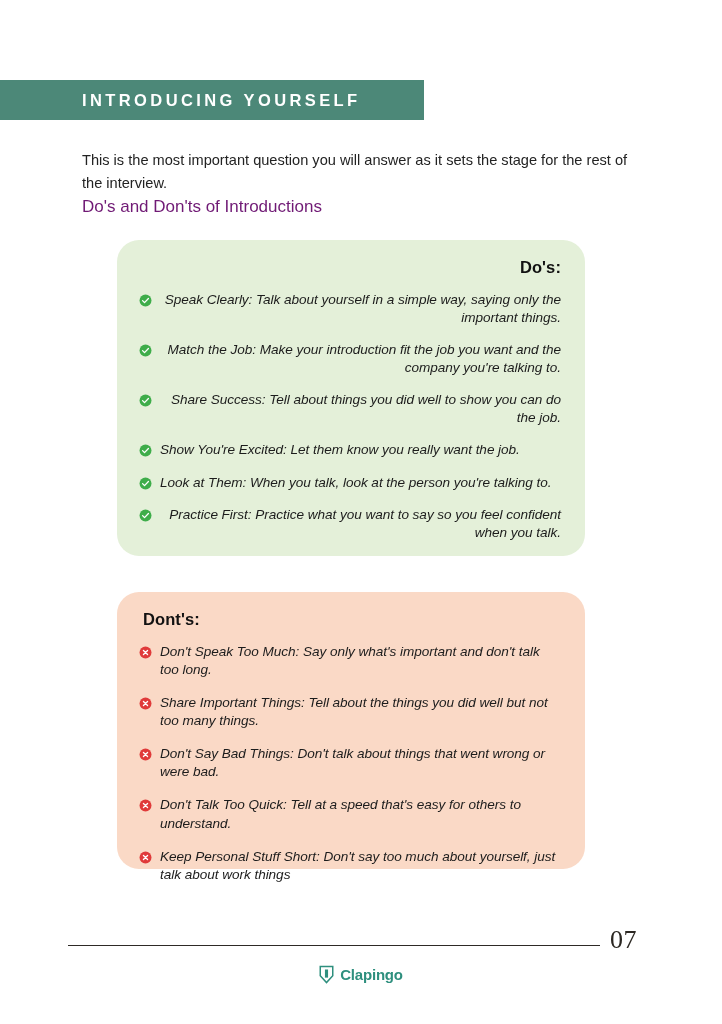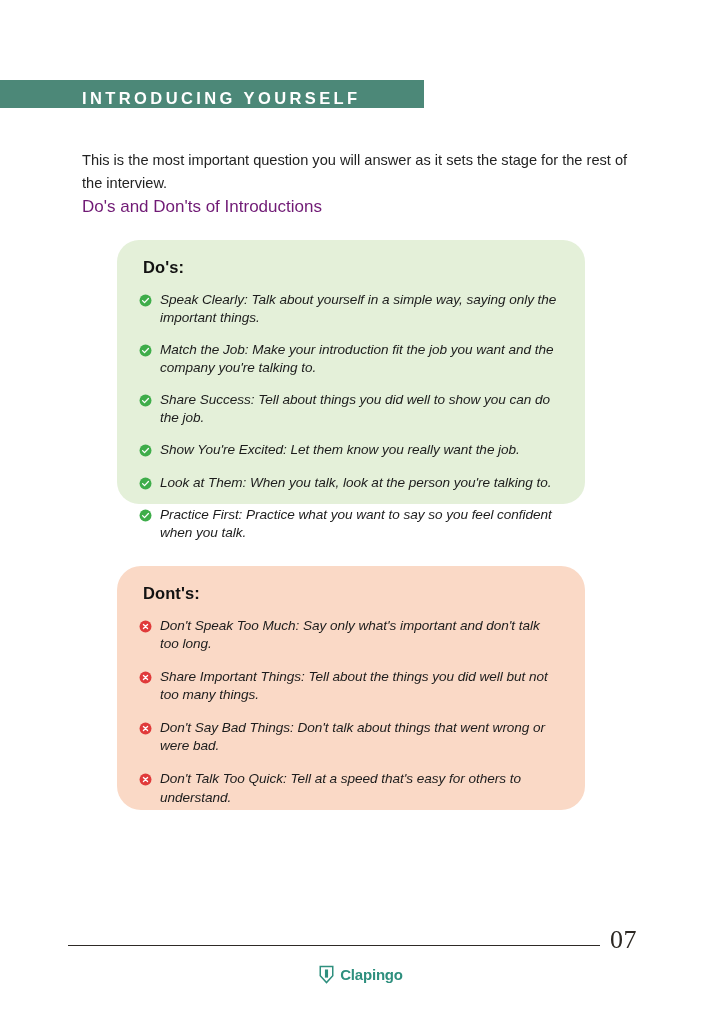--- a/index.html
+++ b/index.html
@@ -21,24 +21,24 @@
     inset: 0;
     background: #ffffff;
   }
 
   
   .header-banner {
     position: absolute;
     left: 0;
     top: 80px;
     width: 424px;
-    height: 28px;
+    height: 40px;
     background: #4c8878;
     display: flex;
-    align-items: flex-end;
+    align-items: center;
   }
   .header-banner-title {
     color: #ffffff;
     font-size: 16.5px;
     font-weight: bold;
     letter-spacing: 3.4px;
     margin-left: 82px;
     white-space: nowrap;
   }
 
@@ -66,28 +66,28 @@
   .card {
     position: absolute;
     left: 117px;
     width: 468px;
     border-radius: 22px;
     box-sizing: border-box;
     padding: 18px 24px 20px 22px;
   }
   .card-dos {
     top: 240px;
-    height: 264px;
+    height: 316px;
     background: #e4f0d9;
+    text-align: right;
   }
   .card-donts {
-    top: 566px;
-    height: 244px;
+    top: 592px;
+    height: 277px;
     background: #fad9c6;
-    border-radius: 24px;
   }
 
   .card-title {
     font-size: 16.5px;
     font-weight: bold;
     color: #121212;
     margin: 0 0 14px 4px;
     letter-spacing: 0.1px;
   }
 
@@ -246,20 +246,27 @@
           <path d="M8.2 8.2 L15.8 15.8 M15.8 8.2 L8.2 15.8" fill="none" stroke="#ffffff" stroke-width="2.4" stroke-linecap="round"></path>
         </svg>
         <span class="item-text">Don't Say Bad Things: Don't talk about things that went wrong or were bad.</span>
       </li>
       <li>
         <svg class="bullet-icon" viewBox="0 0 24 24">
           <circle cx="12" cy="12" r="11" fill="#e03a3a"></circle>
           <path d="M8.2 8.2 L15.8 15.8 M15.8 8.2 L8.2 15.8" fill="none" stroke="#ffffff" stroke-width="2.4" stroke-linecap="round"></path>
         </svg>
         <span class="item-text">Don't Talk Too Quick: Tell at a speed that's easy for others to understand.</span>
+      </li>
+      <li>
+        <svg class="bullet-icon" viewBox="0 0 24 24">
+          <circle cx="12" cy="12" r="11" fill="#e03a3a"></circle>
+          <path d="M8.2 8.2 L15.8 15.8 M15.8 8.2 L8.2 15.8" fill="none" stroke="#ffffff" stroke-width="2.4" stroke-linecap="round"></path>
+        </svg>
+        <span class="item-text">Keep Personal Stuff Short: Don't say too much about yourself, just talk about work things</span>
       </li>
     </ul>
   </div>
 
   <div class="footer-rule"></div>
   <div class="page-number">07</div>
   <div class="footer-logo">
     <svg class="footer-logo-mark" viewBox="0 0 24 30">
       <path d="M2 2 H22 V17 L12 28 L2 17 Z" fill="none" stroke="#2e8f7e" stroke-width="2.4"></path>
       <rect x="9.5" y="7" width="5" height="13" fill="#2e8f7e"></rect>

